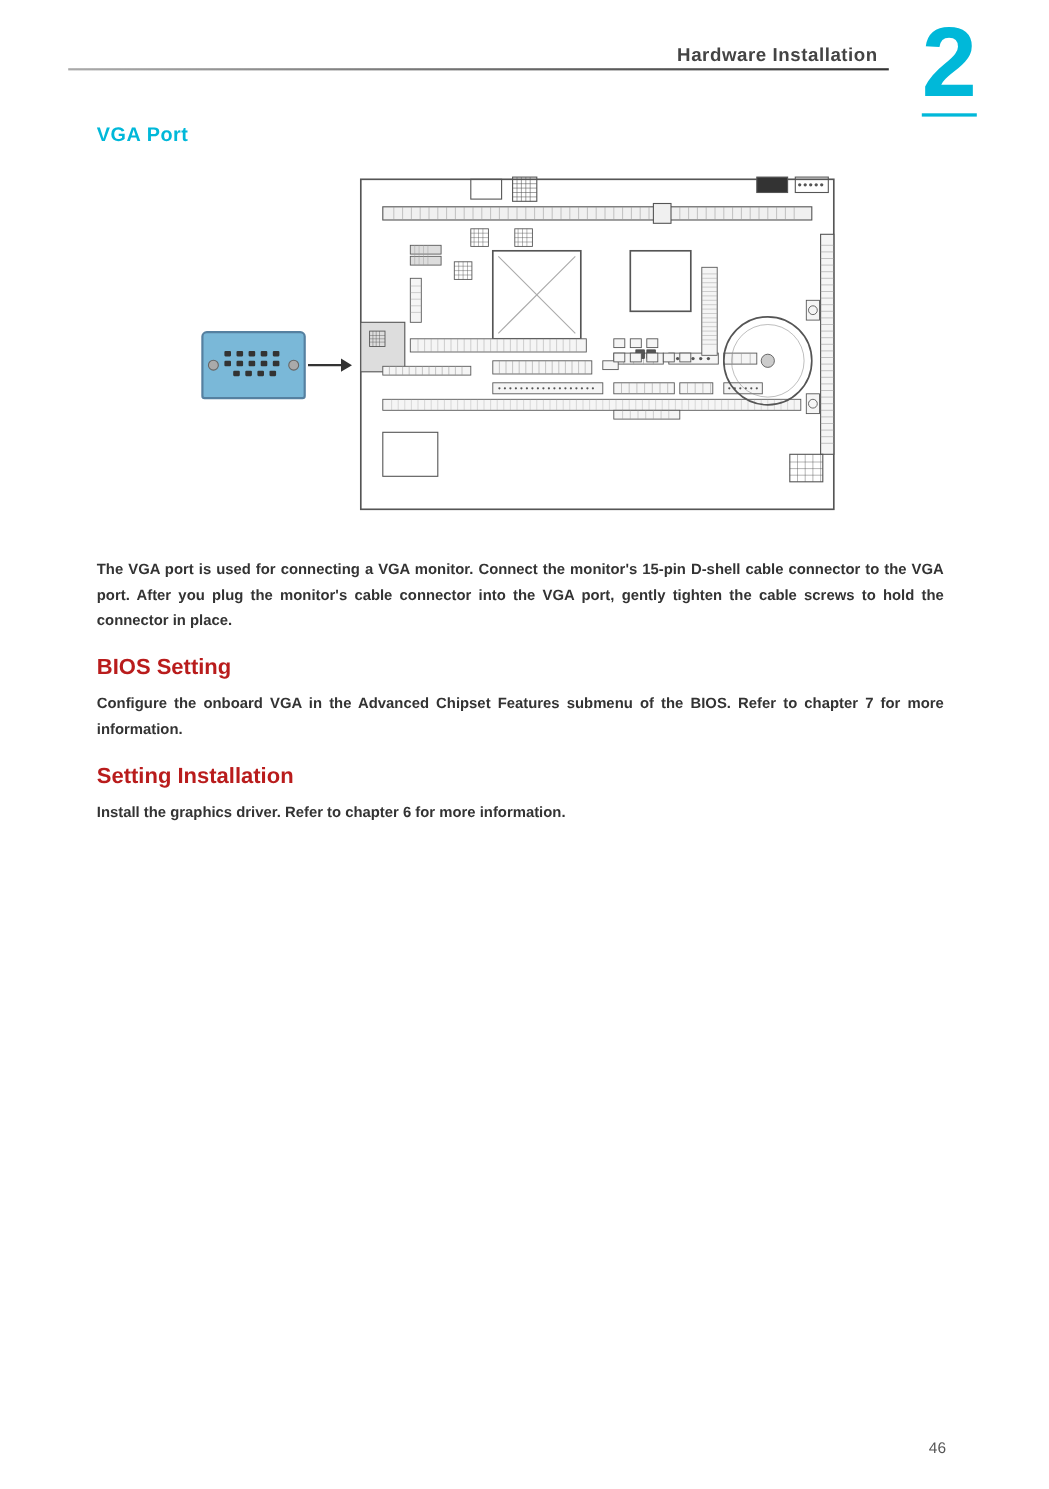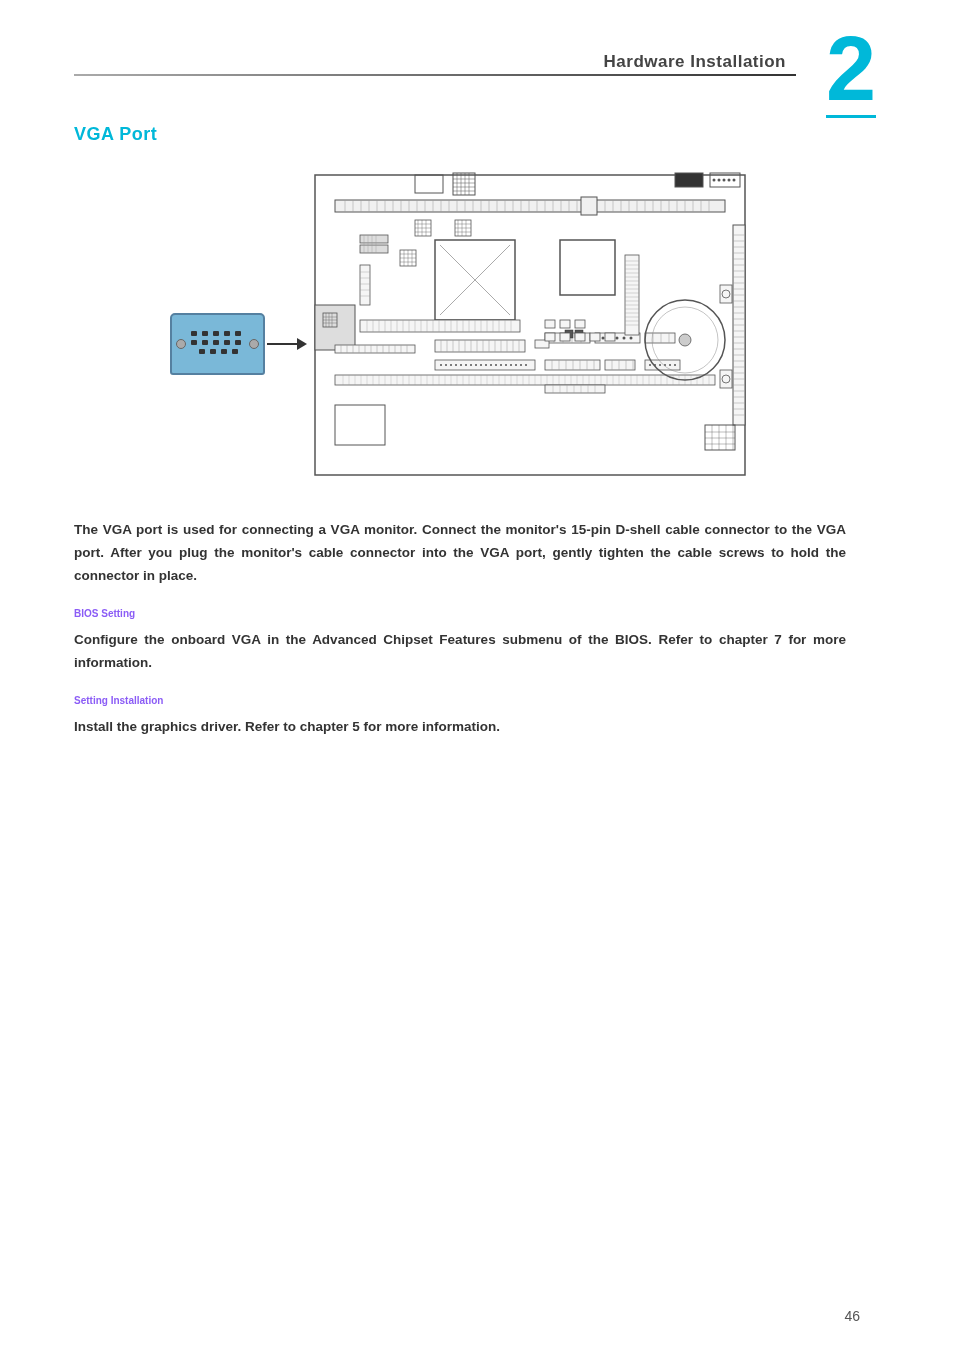--- a/index.html
+++ b/index.html
@@ -10,21 +10,21 @@
       background: #ffffff;
       font-family: Arial, Helvetica, sans-serif;
       font-size: 14px;
       color: #222;
       position: relative;
     }
 
     .page-container {
       width: 920px;
       min-height: 1354px;
-      padding: 14px;
+      padding: 2px;
       position: relative;
     }
 
     
     .header {
       position: relative;
       height: 80px;
       display: flex;
       align-items: center;
       justify-content: flex-end;
@@ -66,36 +66,37 @@
       bottom: -4px;
       left: 0;
       right: 0;
       height: 3px;
       background: #00b8d9;
     }
 
     
     .content {
       padding: 20px 60px 60px 60px;
+      margin-left: 26px;
     }
 
     
     .section-title {
       font-size: 18px;
       font-weight: bold;
       color: #00b8d9;
       margin-bottom: 20px;
       margin-top: 10px;
       letter-spacing: 0.5px;
     }
 
     .subsection-title {
-      font-size: 10px;
+      font-size: 20px;
       font-weight: bold;
-      color: #8b5cf6;
+      color: #b91c1c;
       margin-bottom: 10px;
       margin-top: 20px;
     }
 
     
     .body-text {
       font-size: 13.5px;
       color: #333;
       line-height: 1.7;
       text-align: justify;
@@ -606,21 +607,21 @@
 
       <p class="body-text">The VGA port is used for connecting a VGA monitor. Connect the monitor's 15-pin D-shell cable connector to the VGA port. After you plug the monitor's cable connector into the VGA port, gently tighten the cable screws to hold the connector in place.</p>
 
       <div>
         <div class="subsection-title">BIOS Setting</div>
         <p class="body-text">Configure the onboard VGA in the Advanced Chipset Features submenu of the BIOS. Refer to chapter 7 for more information.</p>
       </div>
 
       <div>
         <div class="subsection-title">Setting Installation</div>
-        <p class="body-text">Install the graphics driver. Refer to chapter 5 for more information.</p>
+        <p class="body-text">Install the graphics driver. Refer to chapter 6 for more information.</p>
       </div>
 
     </div>
   </div>
 
   <div class="page-number">46</div>
 
 </div>
 
 </body></html>

